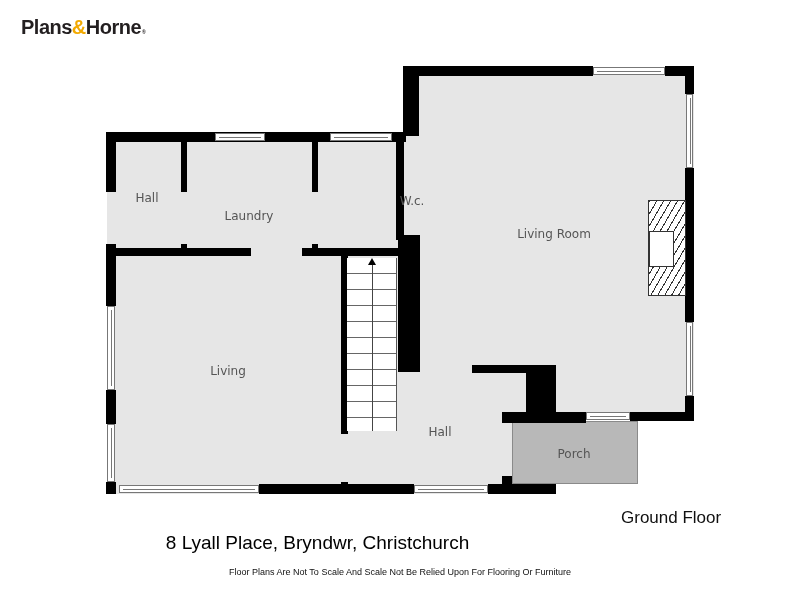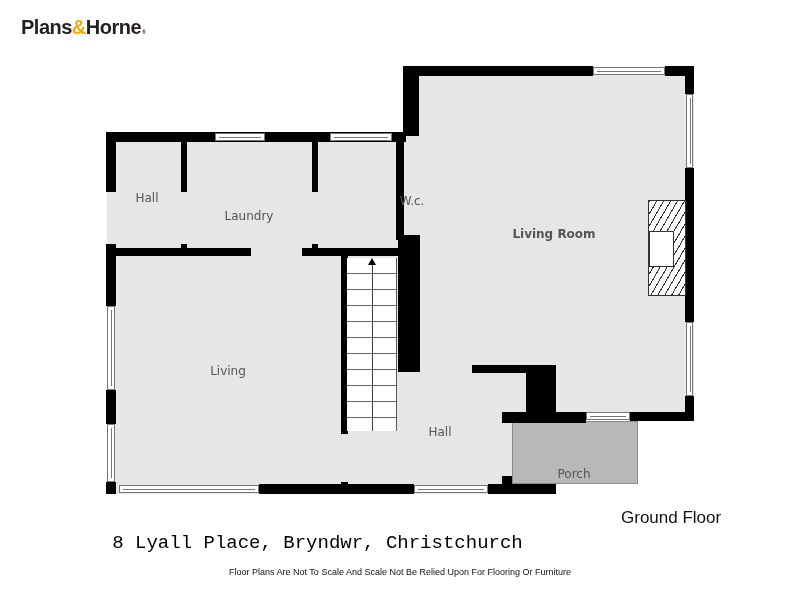--- a/index.html
+++ b/index.html
@@ -17,21 +17,21 @@
   .win.v::after{content:"";position:absolute;top:3px;bottom:3px;left:50%;width:0;border-left:1px solid #777;}
   .label{position:absolute;color:#555;font-size:12px;font-family:"DejaVu Sans",sans-serif;white-space:nowrap;transform:translate(-50%,-50%);}
   .stairs{position:absolute;left:347px;top:258px;width:50px;height:173px;background:#fff;border-right:1px solid #555;box-sizing:border-box;
     background-image:repeating-linear-gradient(to bottom,transparent 0,transparent 15px,#666 15px,#666 16px);}
   .stairs .mid{position:absolute;left:25px;top:4px;bottom:0;border-left:1px solid #444;}
   .stairs .arrow{position:absolute;left:21px;top:0;width:0;height:0;border-left:4px solid transparent;border-right:4px solid transparent;border-bottom:7px solid #000;}
   .fireplace{position:absolute;left:648px;top:200px;width:38px;height:96px;border:1px solid #333;box-sizing:border-box;
     background:repeating-linear-gradient(-60deg,#fff 0,#fff 5px,#333 5px,#333 6px);}
   .fireplace .box{position:absolute;left:0;top:30px;width:25px;height:36px;background:#fff;border:1px solid #333;box-sizing:border-box;}
   .floor-label{position:absolute;left:621px;top:508px;font-size:17px;color:#111;font-family:"Liberation Sans",sans-serif;}
-  .address{position:absolute;left:0;width:635px;top:532px;text-align:center;font-size:19px;color:#000;font-family:Liberation Mono, monospace;}
+  .address{position:absolute;left:0;width:635px;top:532px;text-align:center;font-size:19px;color:#000;font-family:Liberation Sans, sans-serif;}
   .disclaimer{position:absolute;left:0;width:800px;top:567px;text-align:center;font-size:9px;color:#111;font-family:"Liberation Sans",sans-serif;}
 </style>
 </head>
 <body>
 
 <div class="logo">
   <span>Plans</span><span class="amp">&amp;</span><span>Horne</span><span class="reg">®</span>
 </div>
 
 <div class="plan">
@@ -92,21 +92,21 @@
     <div class="arrow"></div>
   </div>
 
   <div class="fireplace">
     <div class="box"></div>
   </div>
 
   <div class="label" style="left:147px;top:198px;">Hall</div>
   <div class="label" style="left:249px;top:216px;">Laundry</div>
   <div class="label" style="left:369px;top:201px;margin-left:43px;">W.c.</div>
-  <div class="label" style="left:554px;top:234px;font-weight:bold;">Living Room</div>
+  <div class="label" style="left:554px;top:234px;">Living Room</div>
   <div class="label" style="left:228px;top:371px;">Living</div>
   <div class="label" style="left:440px;top:432px;">Hall</div>
-  <div class="label" style="left:574px;top:454px;margin-top:20px;">Porch</div>
+  <div class="label" style="left:574px;top:454px;">Porch</div>
 </div>
 
 <div class="floor-label">Ground Floor</div>
 <div class="address">8 Lyall Place, Bryndwr, Christchurch</div>
 <div class="disclaimer">Floor Plans Are Not To Scale And Scale Not Be Relied Upon For Flooring Or Furniture</div>
 
 </body></html>

